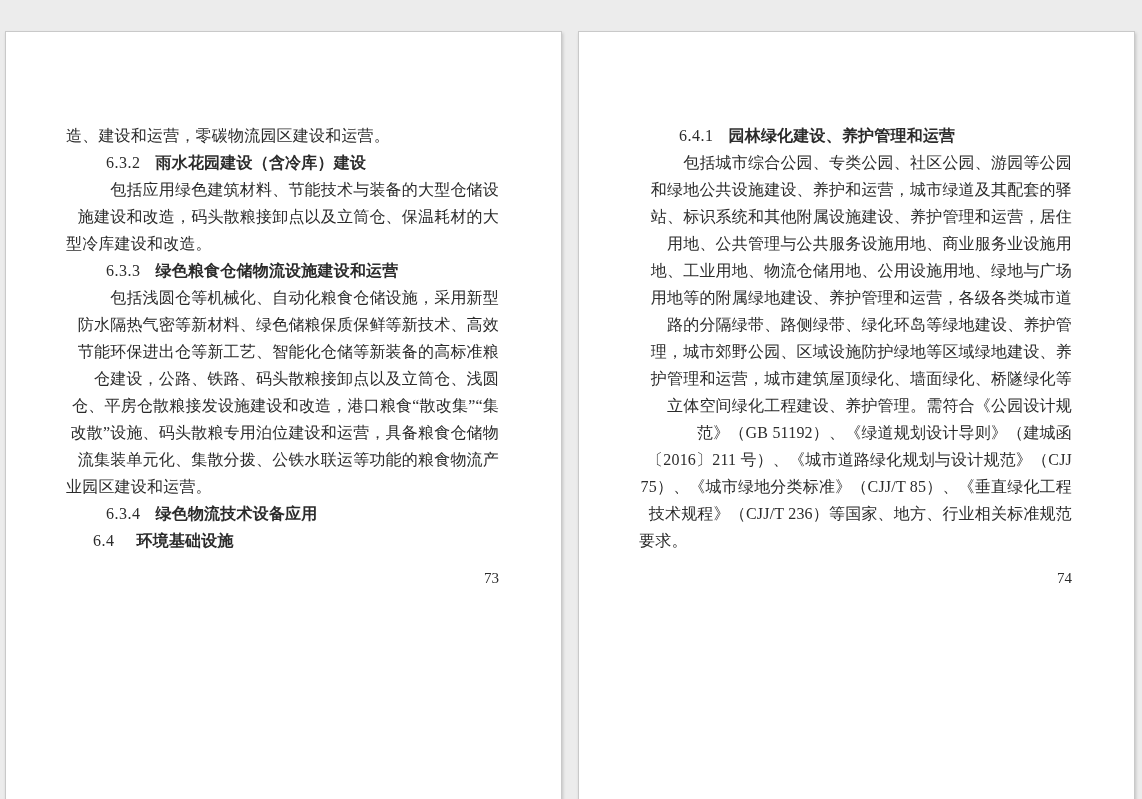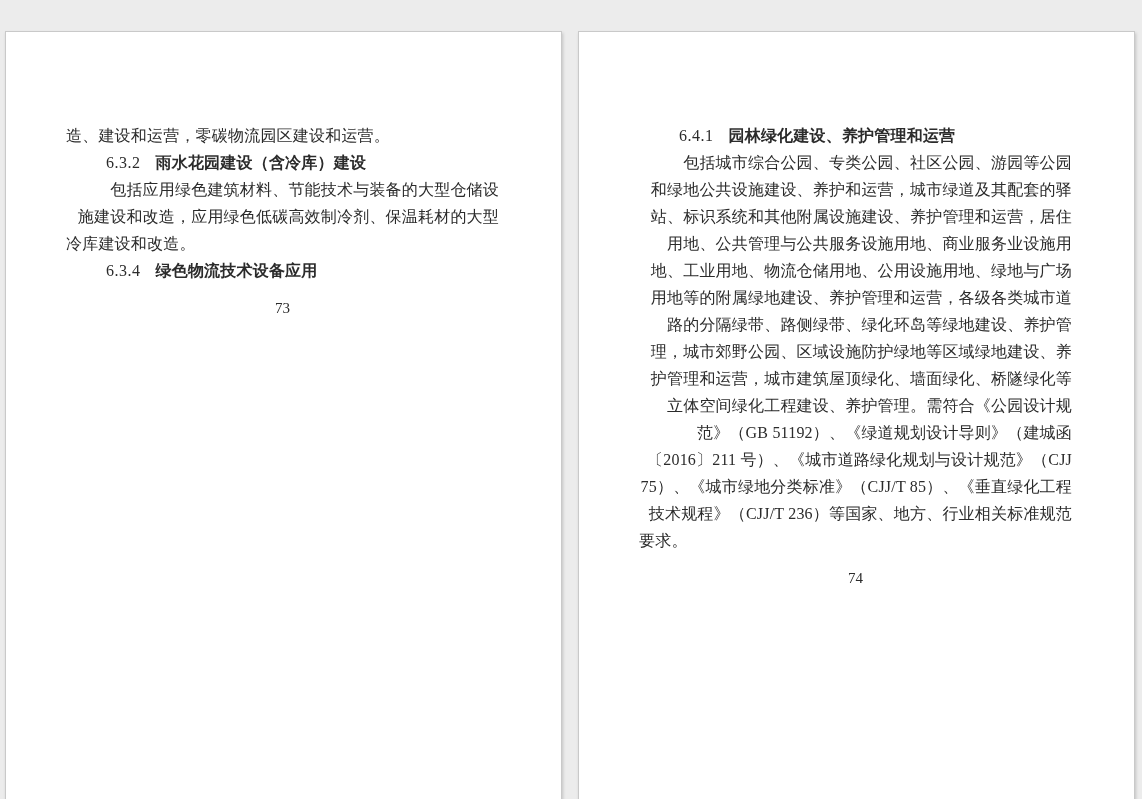--- a/index.html
+++ b/index.html
@@ -60,36 +60,39 @@
   .h3 {
     padding-left: 40px;
   }
   .h3 .hnum { margin-right: 15px; }
   .h2 {
     padding-left: 27px;
   }
   .h2 .hnum { margin-right: 22px; }
   .page-number {
     margin-top: 14px;
-    text-align: center;
+    text-align: right;
     font-size: 15px;
     line-height: 20px;
     color: #2b2b2b;
   }
 </style>
 </head>
 <body>
 
 <div class="spread">
   <div class="page">
     <div class="page-body">
         <p class="cont">造、建设和运营，零碳物流园区建设和运营。</p>
         <p class="heading h3"><span class="hnum">6.3.2</span><span class="htitle">雨水花园建设（含冷库）建设</span></p>
-        <p class="para">包括应用绿色建筑材料、节能技术与装备的大型仓储设施建设和改造，应用绿色低碳高效制冷剂、保温耗材的大型冷库建设和改造。</p>
+        <p class="para">包括应用绿色建筑材料、节能技术与装备的大型仓储设施建设和改造，码头散粮接卸点以及立筒仓、保温耗材的大型冷库建设和改造。</p>
+        <p class="heading h3"><span class="hnum">6.3.3</span><span class="htitle">绿色粮食仓储物流设施建设和运营</span></p>
+        <p class="para">包括浅圆仓等机械化、自动化粮食仓储设施，采用新型防水隔热气密等新材料、绿色储粮保质保鲜等新技术、高效节能环保进出仓等新工艺、智能化仓储等新装备的高标准粮仓建设，公路、铁路、码头散粮接卸点以及立筒仓、浅圆仓、平房仓散粮接发设施建设和改造，港口粮食“散改集”“集改散”设施、码头散粮专用泊位建设和运营，具备粮食仓储物流集装单元化、集散分拨、公铁水联运等功能的粮食物流产业园区建设和运营。</p>
         <p class="heading h3"><span class="hnum">6.3.4</span><span class="htitle">绿色物流技术设备应用</span></p>
+        <p class="heading h2"><span class="hnum">6.4</span><span class="htitle">环境基础设施</span></p>
       </div>
     <div class="page-number">73</div>
   </div>
   <div class="page">
     <div class="page-body">
         <p class="heading h3"><span class="hnum">6.4.1</span><span class="htitle">园林绿化建设、养护管理和运营</span></p>
         <p class="para">包括城市综合公园、专类公园、社区公园、游园等公园和绿地公共设施建设、养护和运营，城市绿道及其配套的驿站、标识系统和其他附属设施建设、养护管理和运营，居住用地、公共管理与公共服务设施用地、商业服务业设施用地、工业用地、物流仓储用地、公用设施用地、绿地与广场用地等的附属绿地建设、养护管理和运营，各级各类城市道路的分隔绿带、路侧绿带、绿化环岛等绿地建设、养护管理，城市郊野公园、区域设施防护绿地等区域绿地建设、养护管理和运营，城市建筑屋顶绿化、墙面绿化、桥隧绿化等立体空间绿化工程建设、养护管理。需符合《公园设计规范》（GB 51192）、《绿道规划设计导则》（建城函〔2016〕211 号）、《城市道路绿化规划与设计规范》（CJJ 75）、《城市绿地分类标准》（CJJ/T 85）、《垂直绿化工程技术规程》（CJJ/T 236）等国家、地方、行业相关标准规范要求。</p>
       </div>
     <div class="page-number">74</div>
   </div>

